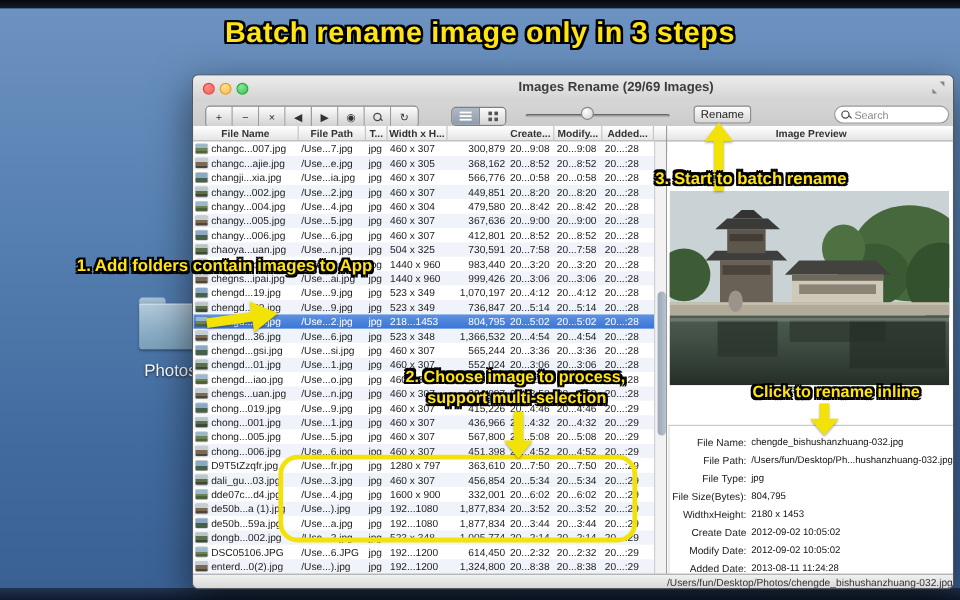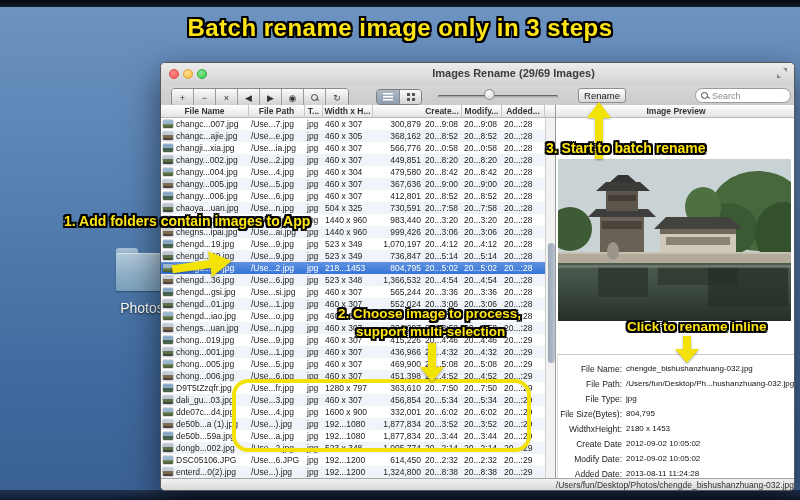--- a/index.html
+++ b/index.html
@@ -459,21 +459,21 @@
         <span class="cell c-added">20...:29</span>
       </div>
       <div class="trow">
         <span class="cell c-name">
           <i class="thumb t0"></i>
           <span>chong...005.jpg</span>
         </span>
         <span class="cell c-path">/Use...5.jpg</span>
         <span class="cell c-type">jpg</span>
         <span class="cell c-dims">460 x 307</span>
-        <span class="cell c-size">469,900</span>
+        <span class="cell c-size">567,800</span>
         <span class="cell c-create">20...5:08</span>
         <span class="cell c-modify">20...5:08</span>
         <span class="cell c-added">20...:29</span>
       </div>
       <div class="trow alt">
         <span class="cell c-name">
           <i class="thumb t1"></i>
           <span>chong...006.jpg</span>
         </span>
         <span class="cell c-path">/Use...6.jpg</span>

